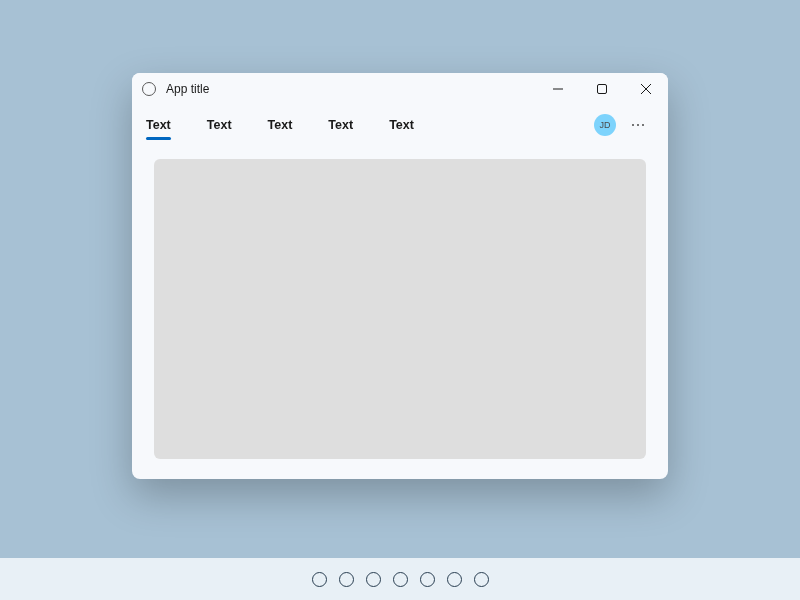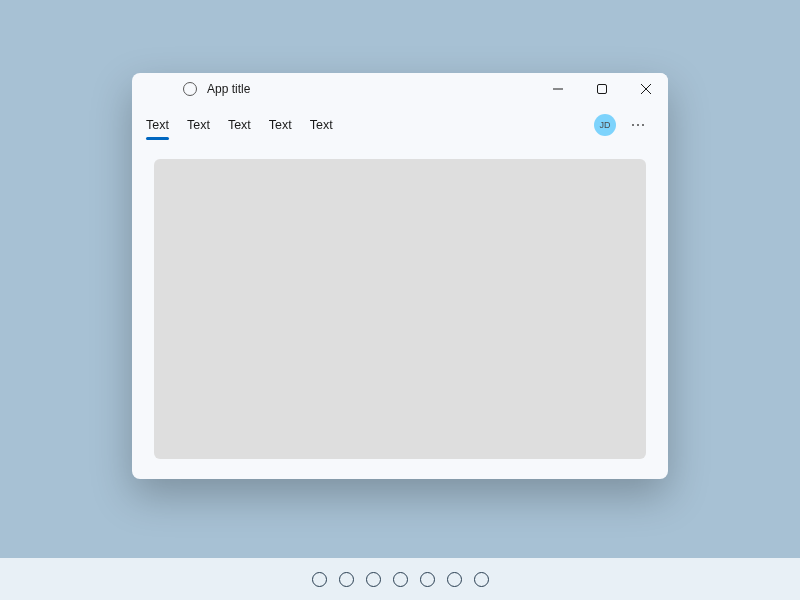--- a/index.html
+++ b/index.html
@@ -21,21 +21,20 @@
       border-radius: 8px;
       box-shadow: 0 16px 40px rgba(0, 0, 0, 0.25);
       overflow: hidden;
     }
     .titlebar {
       height: 32px;
       display: flex;
       align-items: center;
       padding-left: 10px;
       background: #f7f9fc;
-      margin-left: 41px;
     }
     .app-icon {
       width: 14px;
       height: 14px;
       border: 1.5px solid #5a5a5a;
       border-radius: 50%;
       margin-right: 10px;
     }
     .app-title {
       font-size: 12px;
@@ -55,21 +54,21 @@
       cursor: pointer;
     }
     .win-btn svg { display: block; }
     .tabbar {
       height: 40px;
       display: flex;
       align-items: center;
       padding: 0 14px 0 14px;
       background: #f7f9fc;
     }
-    .tabs { display: flex; gap: 18px; flex: 1; }
+    .tabs { display: flex; gap: 36px; flex: 1; font-weight: bold; }
     .tab {
       font-size: 12.5px;
       color: #1a1a1a;
       cursor: pointer;
       padding: 6px 0;
       position: relative;
     }
     .tab.active::after {
       content: "";
       position: absolute;

